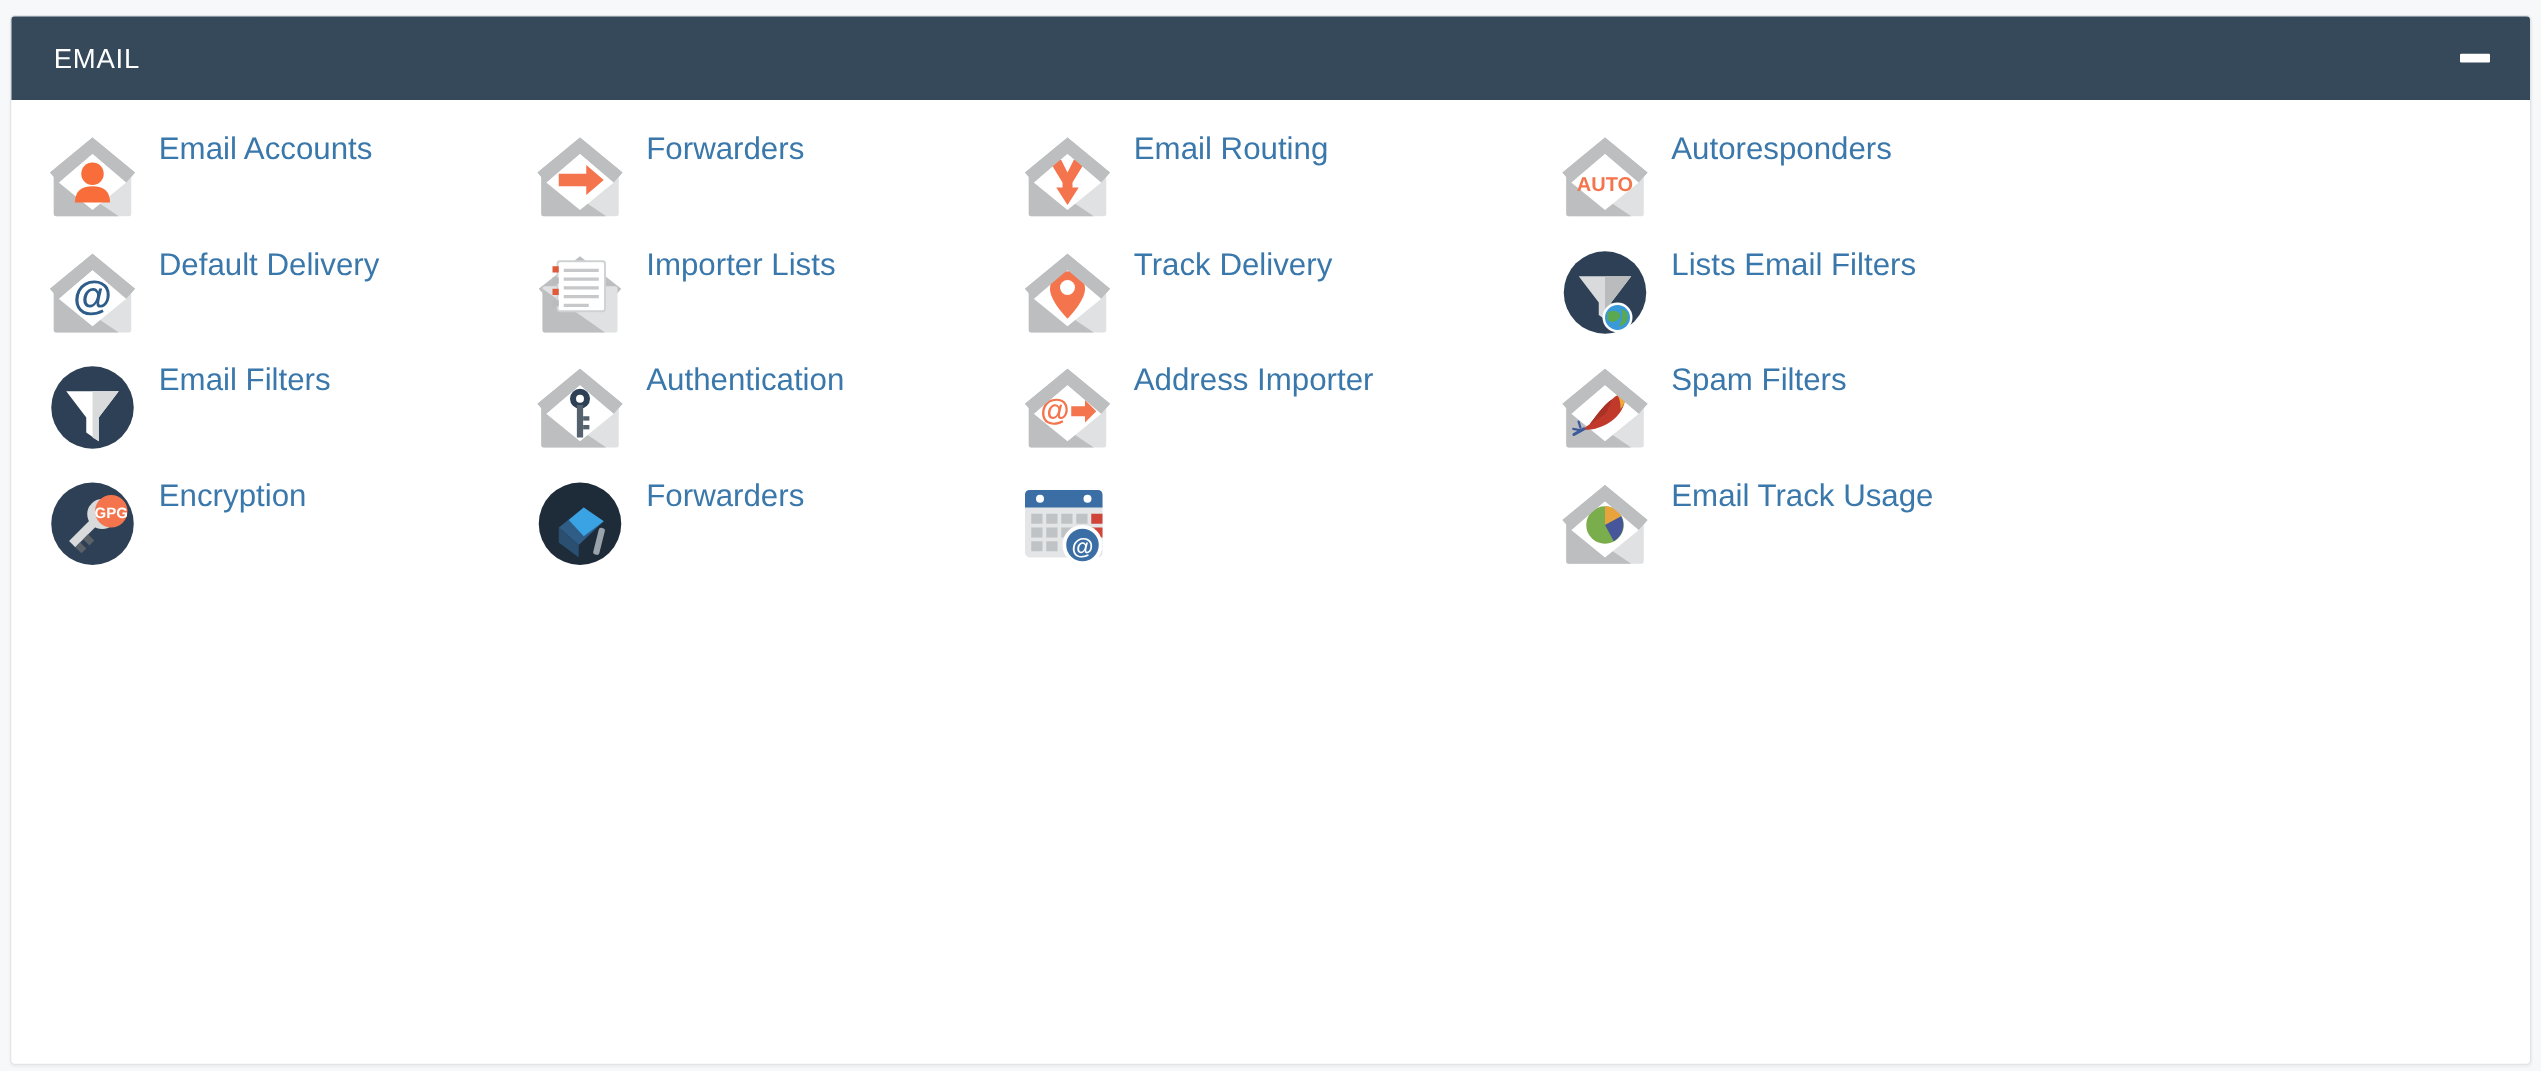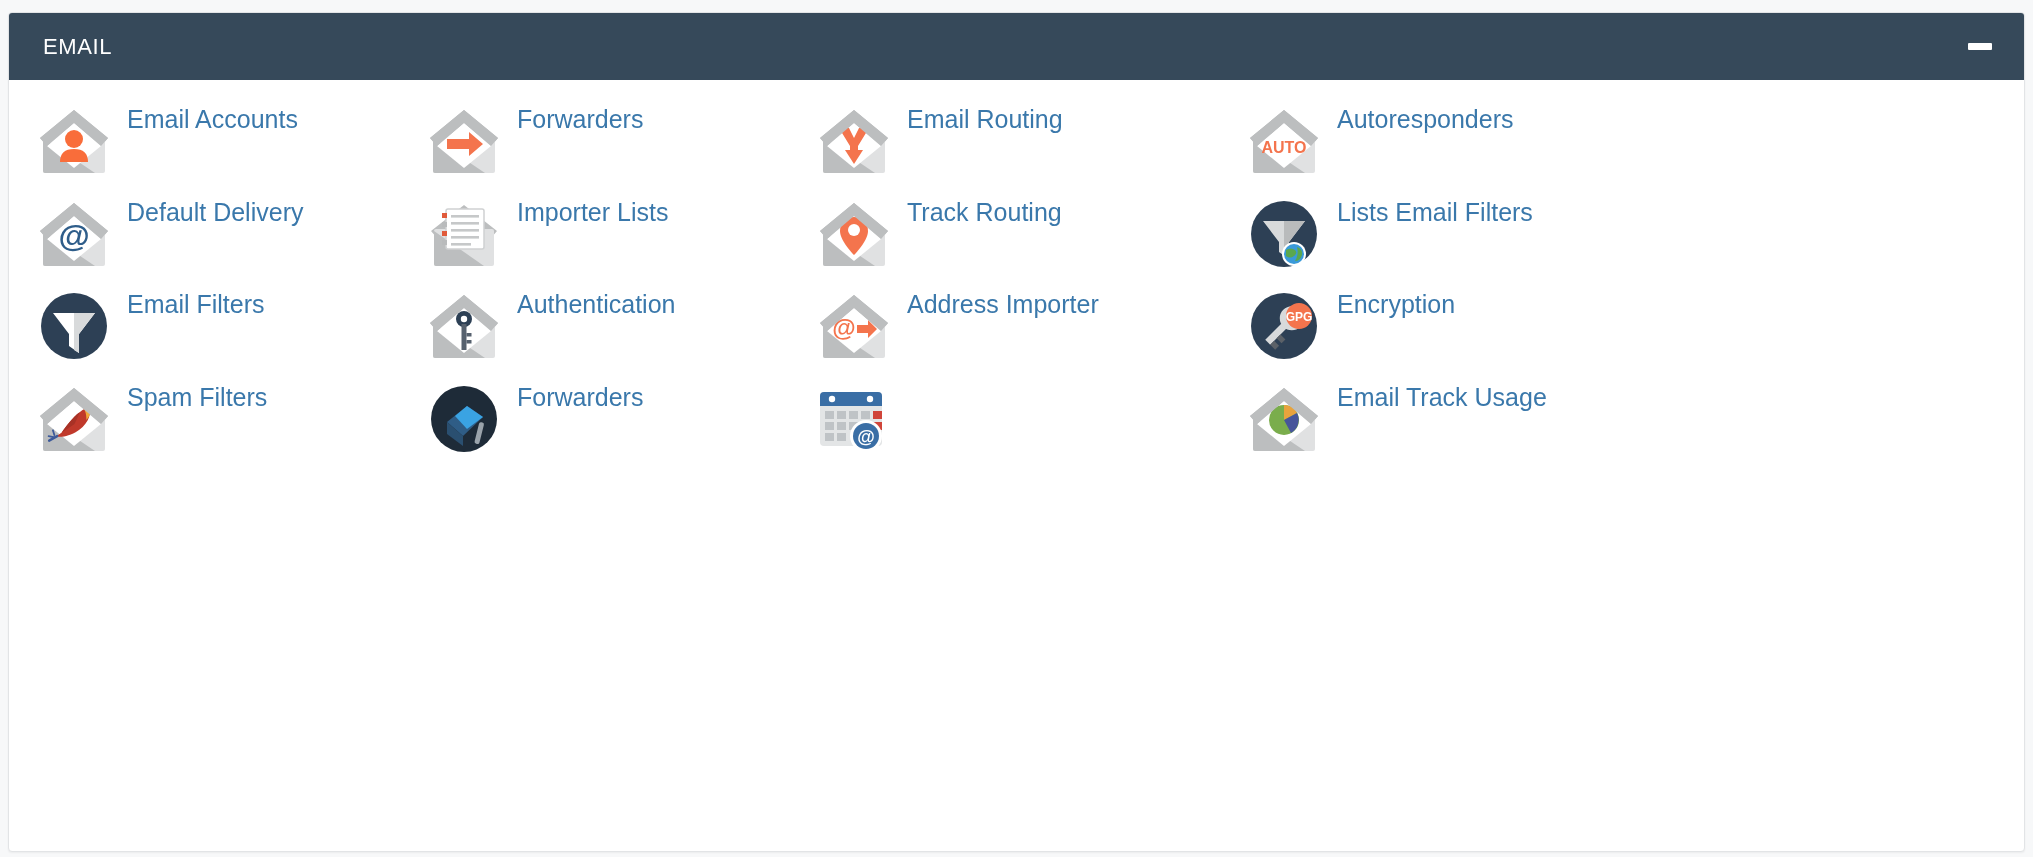--- a/index.html
+++ b/index.html
@@ -185,21 +185,21 @@
             <svg viewBox="0 0 78 70" xmlns="http://www.w3.org/2000/svg">
               <path d="M39 4 L73 32 L66 40 L39 17 L12 40 L5 32 Z" fill="#bcbebf"></path>
               <rect x="8" y="30" width="62" height="37" rx="2" fill="#e0e1e2"></rect>
               <path d="M8 32 L8 65 Q8 67 10 67 L60 67 Z" fill="#bcbebf"></path>
               <path d="M39 17 L66 40 L39 62 L12 40 Z" fill="#ffffff"></path>
               <path d="M39 18 C31 18 25 24 25 32 C25 42 39 56 39 56 C39 56 53 42 53 32 C53 24 47 18 39 18 Z" fill="#f4744d"></path>
               <circle cx="39" cy="31" r="6" fill="#ffffff"></circle>
               <path d="M39 4 L73 32 L66 40 L39 17 L12 40 L5 32 Z" fill="#bcbebf"></path>
             </svg>
           </span>
-          <span class="item-label">Track Routing</span>
+          <span class="item-label">Track Delivery</span>
         </a>
         <a class="item" href="#">
           <span class="item-icon">
             <svg viewBox="0 0 78 70" xmlns="http://www.w3.org/2000/svg">
               <circle cx="39" cy="35" r="33" fill="#2d4055"></circle>
               <path d="M18 22 L60 22 L44 43 L44 60 L34 53 L34 43 Z" fill="#d8dadb"></path>
               <path d="M39 22 L60 22 L44 43 L44 60 L39 57 Z" fill="#b9bbbc"></path>
               <circle cx="49" cy="55" r="12" fill="#ffffff"></circle>
               <circle cx="49" cy="55" r="10" fill="#3a9ad9"></circle>
               <path d="M41 51 Q46 48 50 51 Q53 54 49 57 Q45 60 41 57 Z" fill="#5aa84f"></path>
@@ -241,56 +241,56 @@
               <path d="M39 4 L73 32 L66 40 L39 17 L12 40 L5 32 Z" fill="#bcbebf"></path>
               <rect x="8" y="30" width="62" height="37" rx="2" fill="#e0e1e2"></rect>
               <path d="M8 32 L8 65 Q8 67 10 67 L60 67 Z" fill="#bcbebf"></path>
               <path d="M39 17 L66 40 L39 62 L12 40 Z" fill="#ffffff"></path>
               <text x="29" y="45" font-family="Liberation Sans, sans-serif" font-size="24" font-weight="bold" fill="#f4744d" text-anchor="middle">@</text>
               <path d="M42 34 L53 34 L53 29 L62 38 L53 47 L53 42 L42 42 Z" fill="#f4744d"></path>
               <path d="M39 4 L73 32 L66 40 L39 17 L12 40 L5 32 Z" fill="#bcbebf"></path>
             </svg>
           </span>
           <span class="item-label">Address Importer</span>
+        </a>
+        <a class="item" href="#">
+          <span class="item-icon">
+            <svg viewBox="0 0 78 70" xmlns="http://www.w3.org/2000/svg">
+              <path d="M39 4 L73 32 L66 40 L39 17 L12 40 L5 32 Z" fill="#bcbebf"></path>
+              <rect x="8" y="30" width="62" height="37" rx="2" fill="#e0e1e2"></rect>
+              <path d="M8 32 L8 65 Q8 67 10 67 L60 67 Z" fill="#bcbebf"></path>
+              <path d="M39 17 L66 40 L39 62 L12 40 Z" fill="#ffffff"></path>
+              <g transform="translate(39,38) rotate(20) translate(-39,-38)">
+                <path d="M48 19 C54 25 52 38 44 47 C38 54 31 57 27 58 L31 52 C33 46 36 34 41 27 C43 23 46 20 48 19 Z" fill="#c0392b"></path>
+                <path d="M48 19 C52 22 52 27 50 32 C48 26 45 22 41 21 C43 19 46 18 48 19 Z" fill="#f0a93b"></path>
+                <path d="M41 27 C36 34 33 46 31 52 L40 40 C41 35 41 30 41 27 Z" fill="#a83226"></path>
+                <path d="M28 57 L22 64" stroke="#3d5a9a" stroke-width="2.4" stroke-linecap="round"></path>
+                <path d="M26 59 L20 60 M25 57 L22 53" stroke="#3d5a9a" stroke-width="1.8" stroke-linecap="round"></path>
+              </g>
+              <path d="M39 4 L73 32 L66 40 L39 17 L12 40 L5 32 Z" fill="#bcbebf"></path>
+            </svg>
+          </span>
+          <span class="item-label">Spam Filters</span>
         </a>
         <a class="item" href="#">
           <span class="item-icon">
             <svg viewBox="0 0 78 70" xmlns="http://www.w3.org/2000/svg">
               <circle cx="39" cy="35" r="33" fill="#2d4055"></circle>
               <g transform="rotate(-45 39 35)">
                 <circle cx="50" cy="35" r="12" fill="#d8dadb"></circle>
                 <circle cx="50" cy="35" r="5" fill="#2d4055"></circle>
                 <rect x="16" y="31.5" width="24" height="7" fill="#d8dadb"></rect>
                 <rect x="16" y="38.5" width="5.5" height="7" fill="#5b6168"></rect>
                 <rect x="25" y="38.5" width="5.5" height="7" fill="#5b6168"></rect>
               </g>
               <circle cx="54" cy="25" r="13" fill="#f4744d"></circle>
               <text x="54" y="30" font-family="Liberation Sans, sans-serif" font-size="12" font-weight="bold" fill="#ffffff" text-anchor="middle">GPG</text>
             </svg>
           </span>
           <span class="item-label">Encryption</span>
-        </a>
-        <a class="item" href="#">
-          <span class="item-icon">
-            <svg viewBox="0 0 78 70" xmlns="http://www.w3.org/2000/svg">
-              <path d="M39 4 L73 32 L66 40 L39 17 L12 40 L5 32 Z" fill="#bcbebf"></path>
-              <rect x="8" y="30" width="62" height="37" rx="2" fill="#e0e1e2"></rect>
-              <path d="M8 32 L8 65 Q8 67 10 67 L60 67 Z" fill="#bcbebf"></path>
-              <path d="M39 17 L66 40 L39 62 L12 40 Z" fill="#ffffff"></path>
-              <g transform="translate(39,38) rotate(20) translate(-39,-38)">
-                <path d="M48 19 C54 25 52 38 44 47 C38 54 31 57 27 58 L31 52 C33 46 36 34 41 27 C43 23 46 20 48 19 Z" fill="#c0392b"></path>
-                <path d="M48 19 C52 22 52 27 50 32 C48 26 45 22 41 21 C43 19 46 18 48 19 Z" fill="#f0a93b"></path>
-                <path d="M41 27 C36 34 33 46 31 52 L40 40 C41 35 41 30 41 27 Z" fill="#a83226"></path>
-                <path d="M28 57 L22 64" stroke="#3d5a9a" stroke-width="2.4" stroke-linecap="round"></path>
-                <path d="M26 59 L20 60 M25 57 L22 53" stroke="#3d5a9a" stroke-width="1.8" stroke-linecap="round"></path>
-              </g>
-              <path d="M39 4 L73 32 L66 40 L39 17 L12 40 L5 32 Z" fill="#bcbebf"></path>
-            </svg>
-          </span>
-          <span class="item-label">Spam Filters</span>
         </a>
         <a class="item" href="#">
           <span class="item-icon">
             <svg viewBox="0 0 78 70" xmlns="http://www.w3.org/2000/svg">
               <circle cx="39" cy="35" r="33" fill="#1e2b38"></circle>
               <path d="M22 38 L42 22 L58 33 L38 52 Z" fill="#2f5d86"></path>
               <path d="M42 22 L58 33 L42 45 L30 32 Z" fill="#3aa3e3"></path>
               <path d="M22 38 L38 52 L38 62 L22 50 Z" fill="#2a4f70"></path>
               <rect x="52" y="38" width="5" height="22" rx="2" fill="#9aa3ab" transform="rotate(14 54 48)"></rect>
             </svg>

